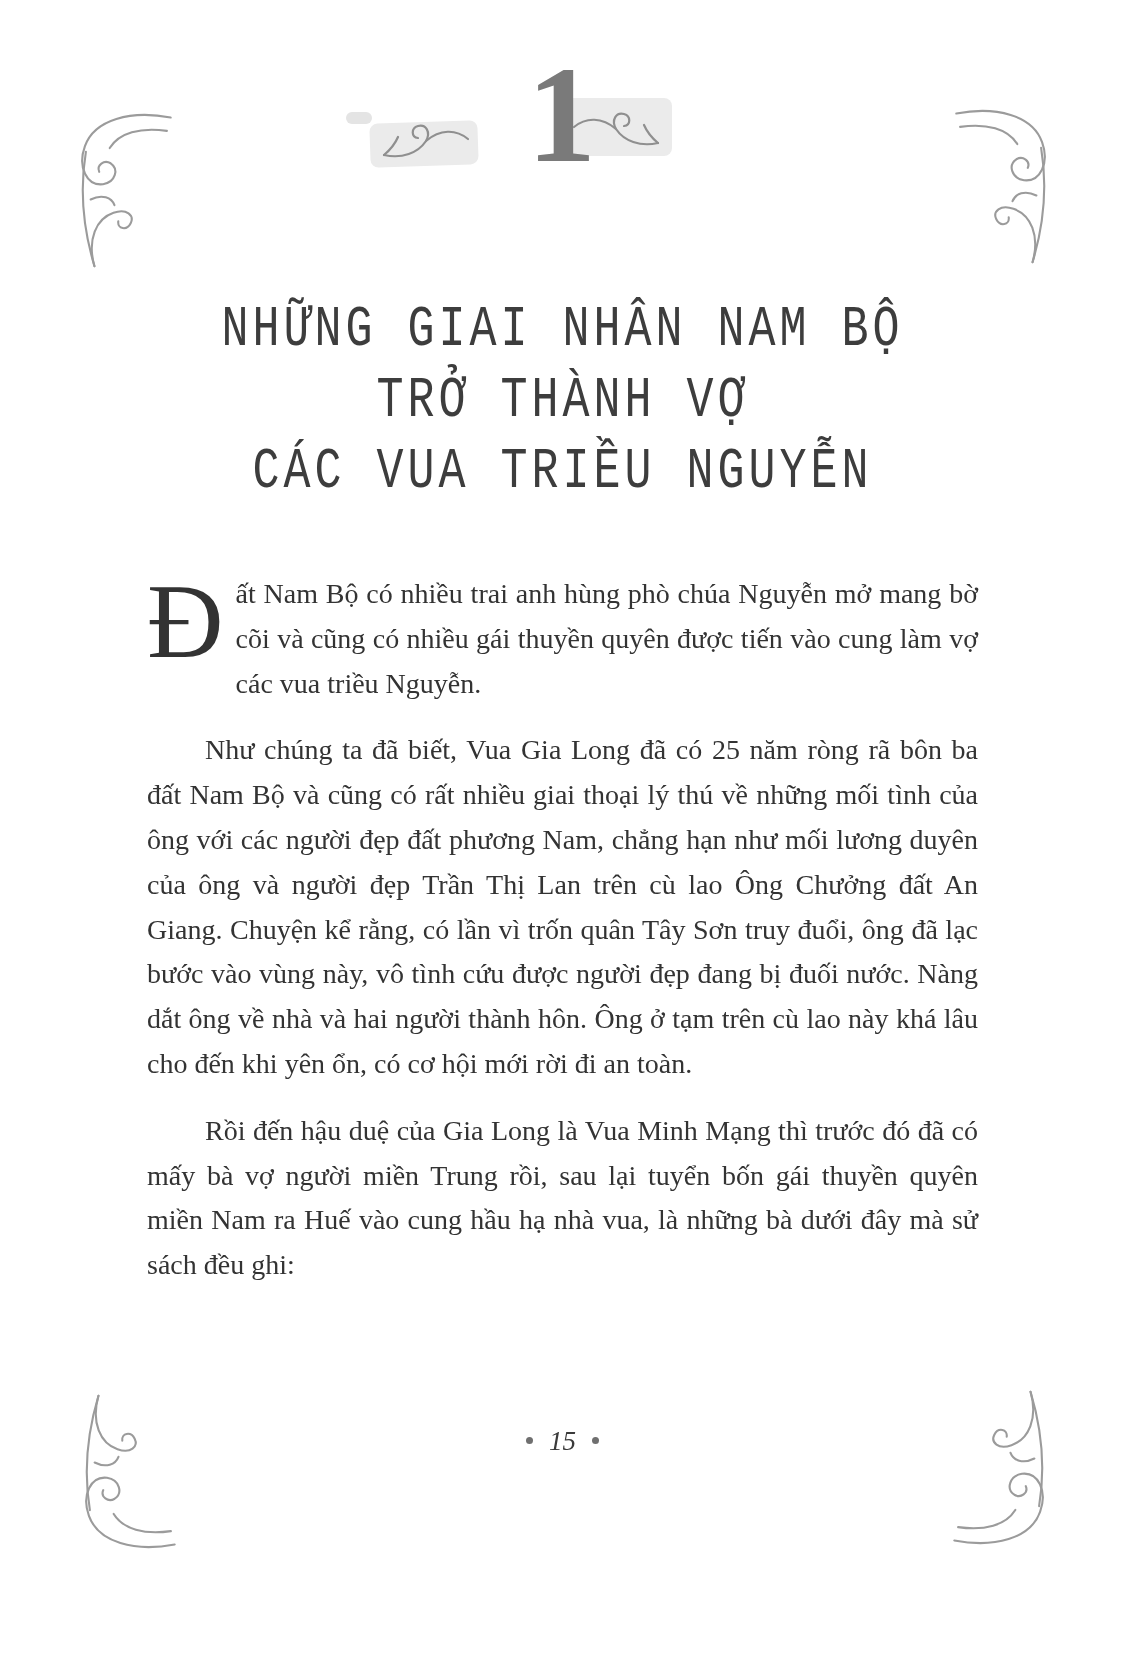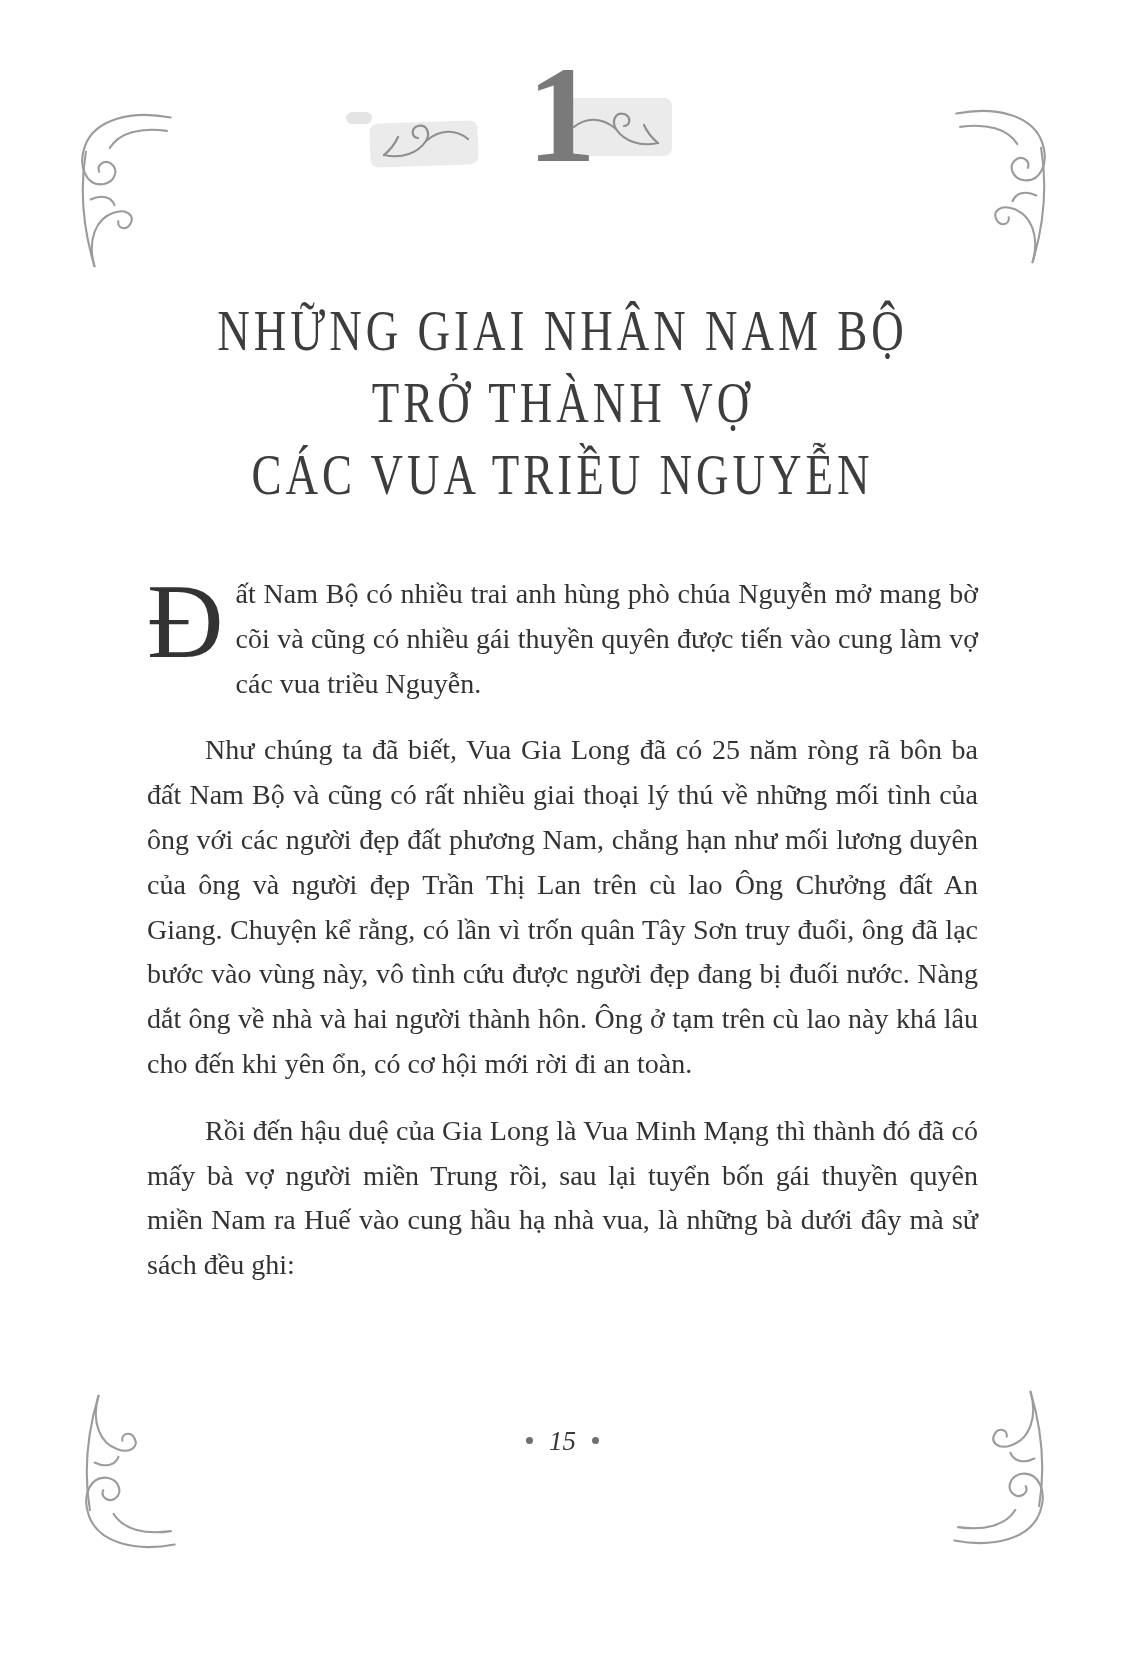--- a/index.html
+++ b/index.html
@@ -62,20 +62,21 @@
   .swirl.right { left: 568px; top: 108px; transform: scaleX(-1); }
 
   
   .title-block {
     position: absolute;
     top: 298px;
     left: 0;
     width: 100%;
     text-align: center;
     color: #3d3d3d;
+    font-family: Liberation Mono, monospace;
   }
   .title-line {
     display: block;
     margin: 0 auto 20px auto;
     font-size: 45px;
     font-weight: 400;
     letter-spacing: 4px;
     transform: scaleY(1.28);
     transform-origin: center top;
     white-space: nowrap;
@@ -205,20 +206,20 @@
     <span class="title-line">NHỮNG GIAI NHÂN NAM BỘ</span>
     <span class="title-line">TRỞ THÀNH VỢ</span>
     <span class="title-line">CÁC VUA TRIỀU NGUYỄN</span>
   </div>
 
   <div class="body-text">
     <p>
       <span class="drop-cap">Đ</span><span>ất Nam Bộ có nhiều trai anh hùng phò chúa Nguyễn mở mang bờ cõi và cũng có nhiều gái thuyền quyên được tiến vào cung làm vợ các vua triều Nguyễn.</span>
     </p>
     <p class="para-indent">Như chúng ta đã biết, Vua Gia Long đã có 25 năm ròng rã bôn ba đất Nam Bộ và cũng có rất nhiều giai thoại lý thú về những mối tình của ông với các người đẹp đất phương Nam, chẳng hạn như mối lương duyên của ông và người đẹp Trần Thị Lan trên cù lao Ông Chưởng đất An Giang. Chuyện kể rằng, có lần vì trốn quân Tây Sơn truy đuổi, ông đã lạc bước vào vùng này, vô tình cứu được người đẹp đang bị đuối nước. Nàng dắt ông về nhà và hai người thành hôn. Ông ở tạm trên cù lao này khá lâu cho đến khi yên ổn, có cơ hội mới rời đi an toàn.</p>
-    <p class="para-indent">Rồi đến hậu duệ của Gia Long là Vua Minh Mạng thì thành đó đã có mấy bà vợ người miền Trung rồi, sau lại tuyển bốn gái thuyền quyên miền Nam ra Huế vào cung hầu hạ nhà vua, là những bà dưới đây mà sử sách đều ghi:</p>
+    <p class="para-indent">Rồi đến hậu duệ của Gia Long là Vua Minh Mạng thì trước đó đã có mấy bà vợ người miền Trung rồi, sau lại tuyển bốn gái thuyền quyên miền Nam ra Huế vào cung hầu hạ nhà vua, là những bà dưới đây mà sử sách đều ghi:</p>
   </div>
 
   <div class="footer">
     <span class="dot"></span><span class="page-number">15</span><span class="dot"></span>
   </div>
 
 </div>
 
 </body></html>

